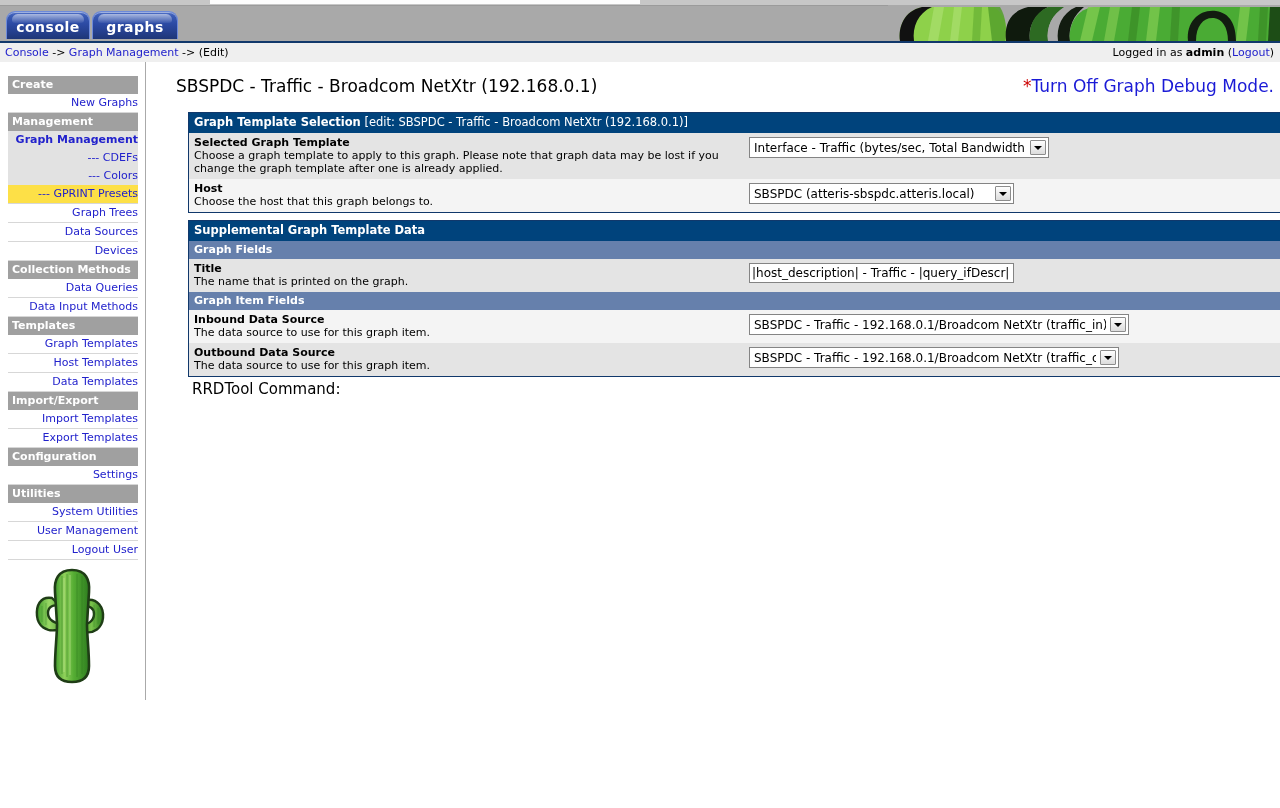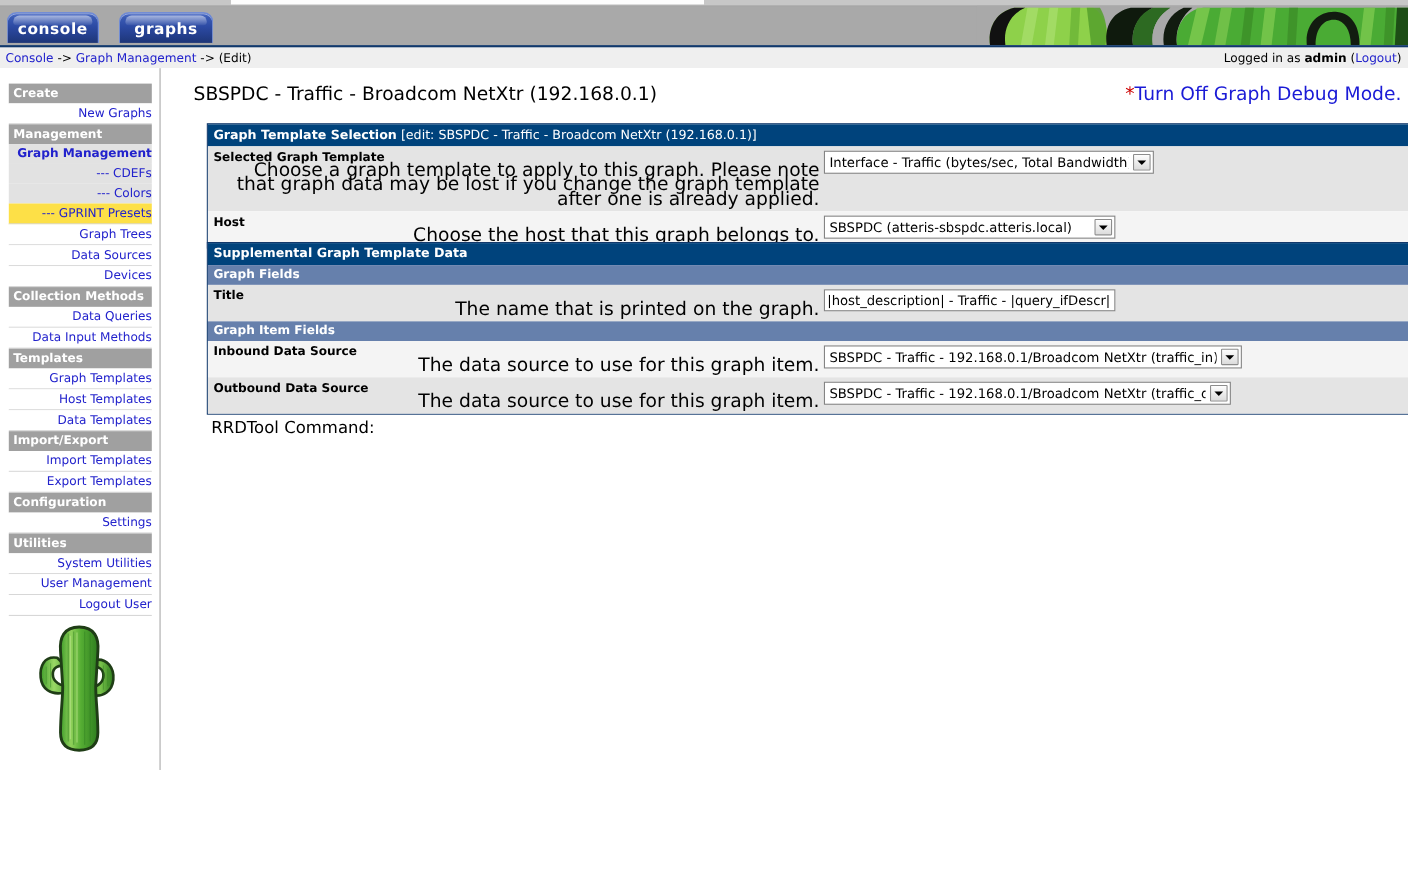--- a/index.html
+++ b/index.html
@@ -77,21 +77,21 @@
   .tab .tab-gloss {
     position: absolute;
     top: 2px; left: 5px; right: 5px;
     height: 9px;
     border-radius: 7px 7px 4px 4px;
     background: linear-gradient(to bottom, rgba(255,255,255,0.55), rgba(255,255,255,0.05));
     pointer-events: none;
   }
   .tab span.lbl { position: relative; z-index: 2; }
   #tab-console { left: 6px; width: 84px; }
-  #tab-graphs  { left: 108px; width: 86px; }
+  #tab-graphs  { left: 92px; width: 86px; }
 
   
   .crumb-bar {
     position: absolute;
     top: 41px; left: 0;
     width: 1280px;
     height: 21px;
     background: #efefef;
     border-top: 2px solid #11386b;
     box-sizing: border-box;
@@ -220,21 +220,21 @@
     min-height: 20px;
   }
   .frow.alt  { background: #e4e4e4; }
   .frow.alt2 { background: #f4f4f4; }
   .fdesc {
     width: 560px;
     padding: 3px 4px 4px 5px;
     box-sizing: border-box;
   }
   .fdesc .fname { font-weight: bold; font-size: 11px; line-height: 13px; }
-  .fdesc .fhelp { font-size: 17px; line-height: 13px; color: #000; text-align: right; }
+  .fdesc .fhelp { font-size: 11px; line-height: 13px; color: #000; }
   .fctl {
     flex: 1;
     padding: 4px 0 4px 0;
   }
 
   
   .selbox {
     position: relative;
     display: inline-block;
     height: 21px;

